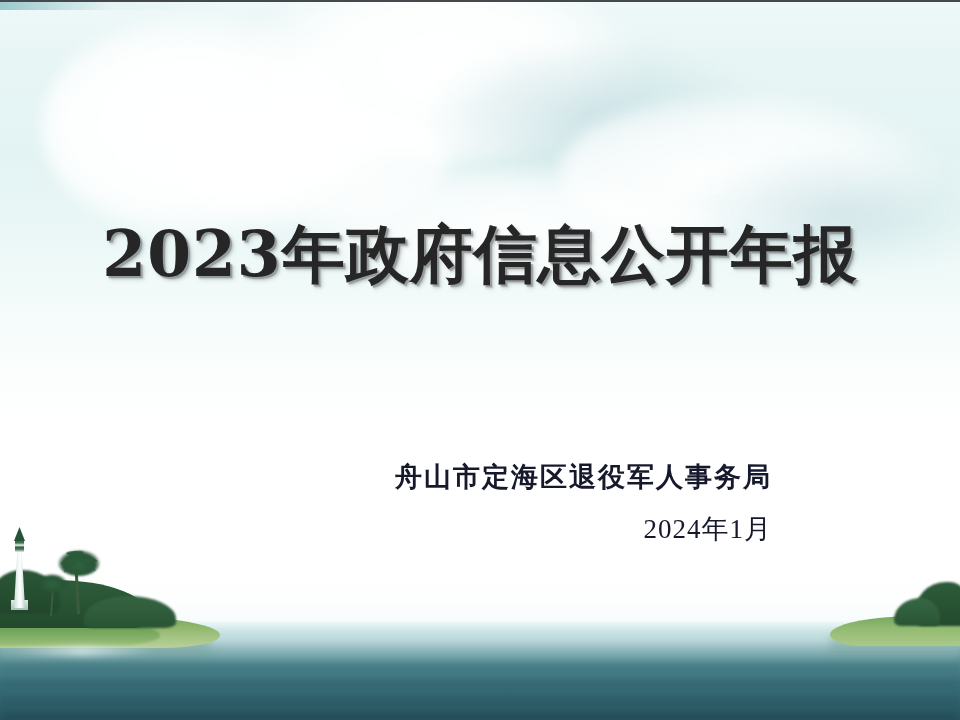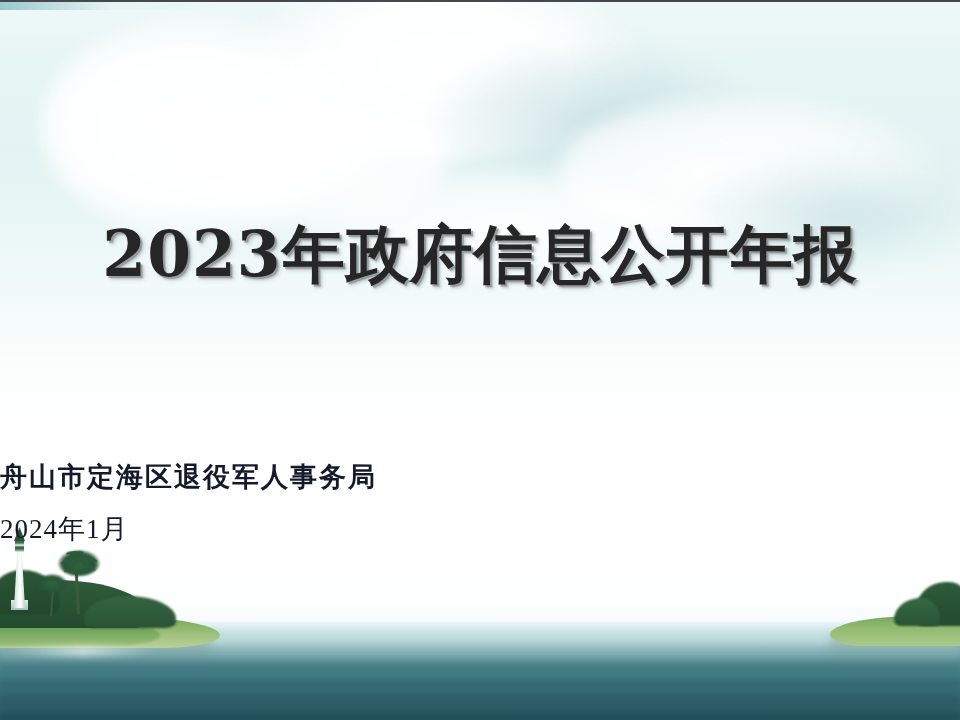--- a/index.html
+++ b/index.html
@@ -323,21 +323,21 @@
        3px 3px 2px rgba(120,128,130,0.35),
        4px 4px 4px rgba(130,138,140,0.22);
     white-space: nowrap;
   }
 
   .subtitle-block {
     position: absolute;
     left: 0;
     top: 455px;
     width: 772px;
-    text-align: left;
+    text-align: right;
   }
   .org {
     font-family: "DejaVu Serif", "Liberation Serif", serif;
     font-weight: 700;
     font-size: 27px;
     line-height: 40px;
     letter-spacing: 2px;
     color: #16182b;
     white-space: nowrap;
   }

